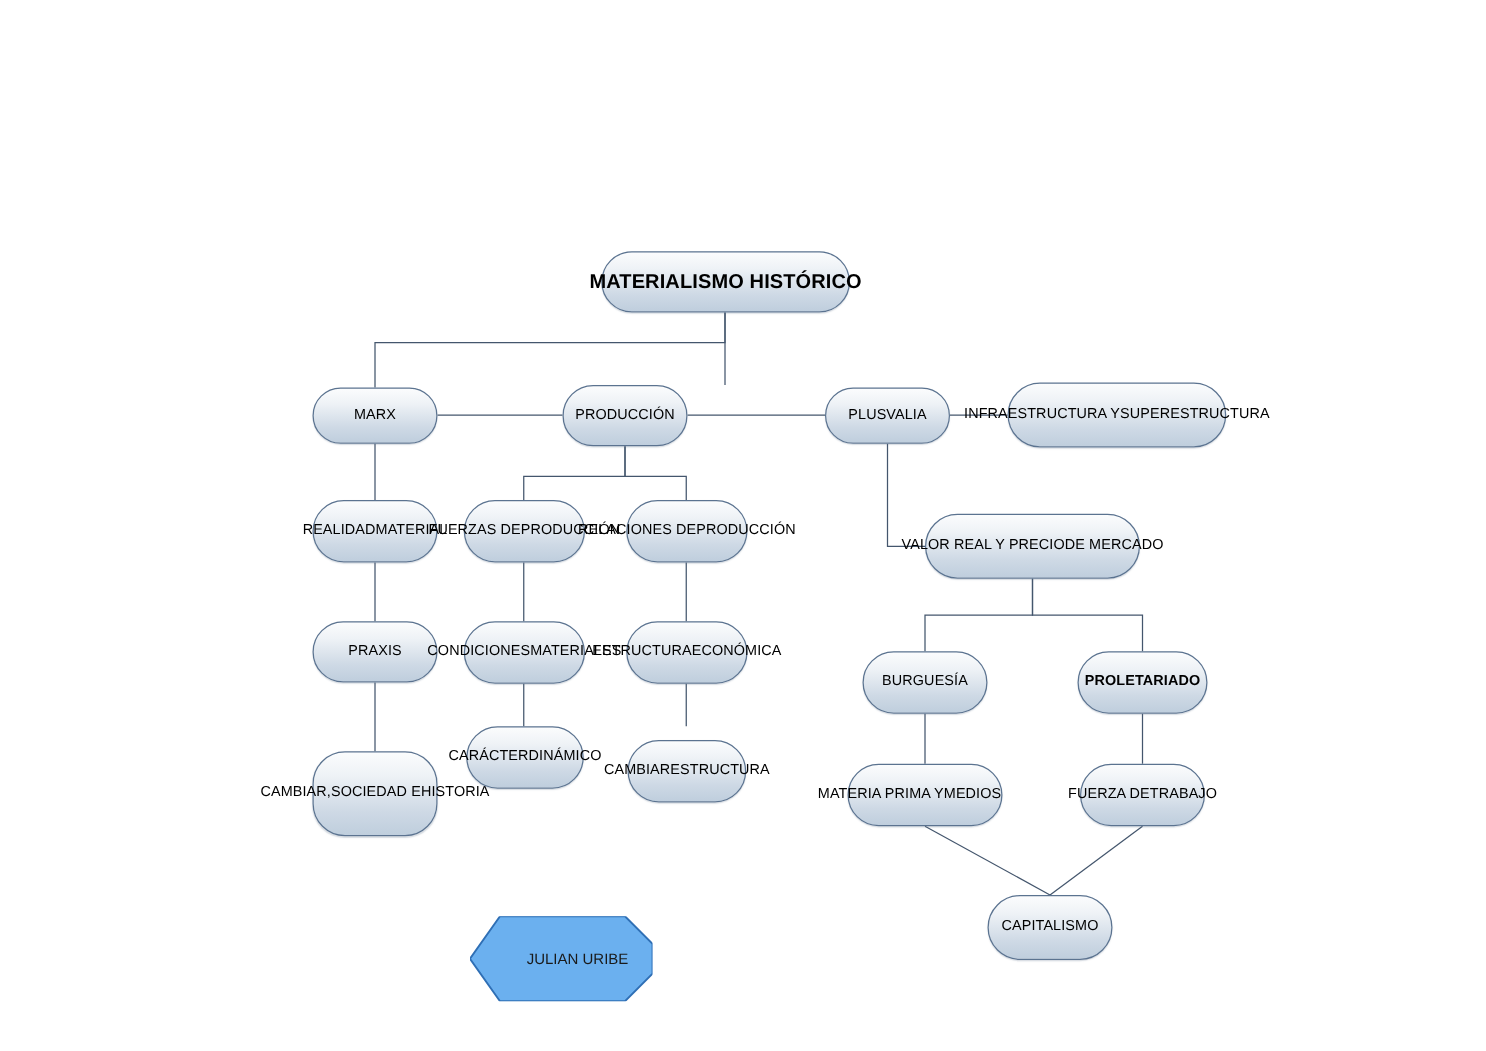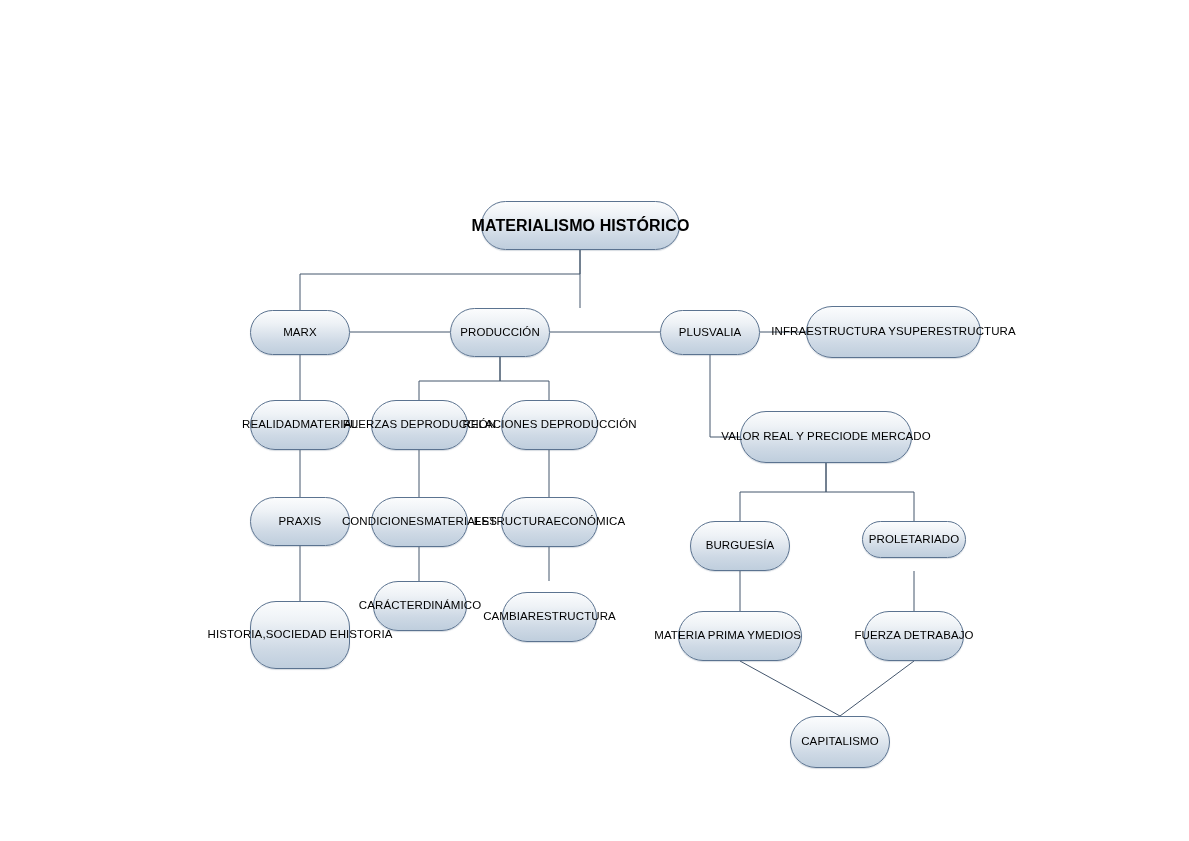--- a/index.html
+++ b/index.html
@@ -63,21 +63,21 @@
       <div class="node" style="left: 806px; top: 306px; width: 175px; height: 52px;">
         <div><span>INFRAESTRUCTURA Y</span><span>SUPERESTRUCTURA</span></div>
       </div>
       <div class="node" style="left: 250px; top: 400px; width: 100px; height: 50px;">
         <div><span>REALIDAD</span><span>MATERIAL</span></div>
       </div>
       <div class="node" style="left: 250px; top: 497px; width: 100px; height: 49px;">
         <div><span>PRAXIS</span></div>
       </div>
       <div class="node" style="left: 250px; top: 601px; width: 100px; height: 68px;">
-        <div><span>HISTORIA,</span><span>SOCIEDAD E</span><span>HISTORIA</span></div>
+        <div><span>CAMBIAR,</span><span>SOCIEDAD E</span><span>HISTORIA</span></div>
       </div>
       <div class="node" style="left: 371px; top: 400px; width: 97px; height: 50px;">
         <div><span>FUERZAS DE</span><span>PRODUCCIÓN</span></div>
       </div>
       <div class="node" style="left: 371px; top: 497px; width: 97px; height: 50px;">
         <div><span>CONDICIONES</span><span>MATERIALES</span></div>
       </div>
       <div class="node" style="left: 373px; top: 581px; width: 94px; height: 50px;">
         <div><span>CARÁCTER</span><span>DINÁMICO</span></div>
       </div>
@@ -89,27 +89,33 @@
       </div>
       <div class="node" style="left: 502px; top: 581px; width: 95px; height: 50px; margin-top: 11px;">
         <div><span>CAMBIAR</span><span>ESTRUCTURA</span></div>
       </div>
       <div class="node" style="left: 740px; top: 411px; width: 172px; height: 52px;">
         <div><span>VALOR REAL Y PRECIO</span><span>DE MERCADO</span></div>
       </div>
       <div class="node" style="left: 690px; top: 521px; width: 100px; height: 50px;">
         <div><span>BURGUESÍA</span></div>
       </div>
-      <div class="node" style="left: 862px; top: 521px; width: 104px; height: 37px;">
+      <div class="node" style="left: 862px; top: 521px; width: 104px; height: 50px; font-weight: bold;">
         <div><span>PROLETARIADO</span></div>
       </div>
       <div class="node" style="left: 678px; top: 611px; width: 124px; height: 50px; justify-content: flex-end;">
         <div><span>MATERIA PRIMA Y</span><span>MEDIOS</span></div>
       </div>
       <div class="node" style="left: 864px; top: 611px; width: 100px; height: 50px;">
         <div><span>FUERZA DE</span><span>TRABAJO</span></div>
       </div>
       <div class="node" style="left: 790px; top: 716px; width: 100px; height: 52px;">
         <div><span>CAPITALISMO</span></div>
       </div>
     </div>
 
+  <div class="pent" style="left: 376px; top: 733px; width: 146px; height: 68px;">
+    <svg id="pent-svg" width="146" height="68" viewBox="0 0 146 68">
+        <polygon points="24,0 124,0 146,22 146,46 124,68 24,68 0,34" fill="#6bb0ef" stroke="#2f6fb5" stroke-width="1.5"></polygon>
+      </svg>
+    <div class="lbl">JULIAN URIBE</div>
+  </div>
 </div>
 
 </body></html>

